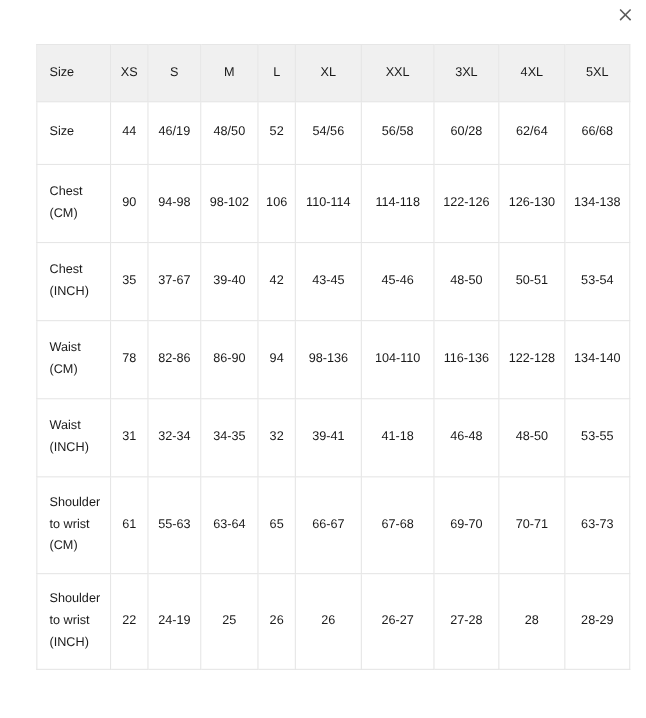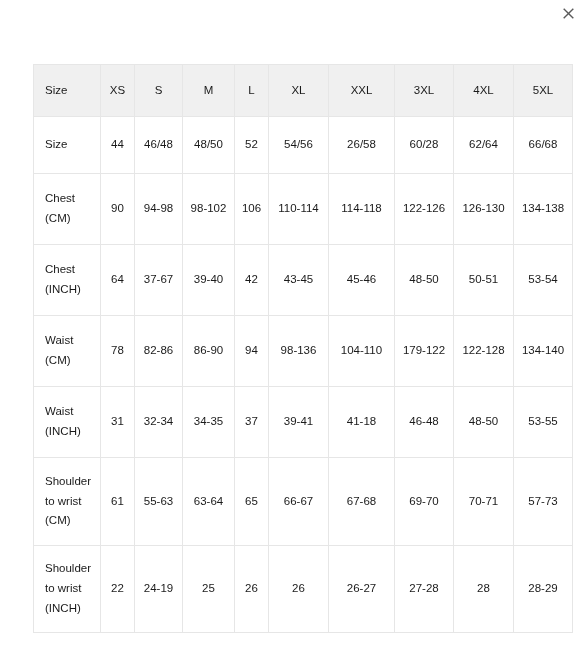--- a/index.html
+++ b/index.html
@@ -30,21 +30,21 @@
     background: transparent;
     border: none;
     padding: 0;
   }
   #close-button svg { display: block; }
 
   
   #size-chart-wrap {
     position: absolute;
     left: 33px;
-    top: 64px;
+    top: 40px;
     width: 539px;
   }
 
   table.size-chart {
     border-collapse: collapse;
     table-layout: fixed;
     width: 539px;
     border: 1px solid #e3e3e3;
   }
 
@@ -135,88 +135,88 @@
         <th>XXL</th>
         <th>3XL</th>
         <th>4XL</th>
         <th>5XL</th>
       </tr>
     </thead>
     <tbody id="chart-body">
         <tr class="r-short">
           <td class="rowlabel"><span>Size</span></td>
           <td>44</td>
-          <td>46/48</td>
+          <td>46/19</td>
           <td>48/50</td>
           <td>52</td>
           <td>54/56</td>
-          <td>26/58</td>
+          <td>56/58</td>
           <td>60/28</td>
           <td>62/64</td>
           <td>66/68</td>
         </tr>
         <tr class="r-mid">
           <td class="rowlabel"><span>Chest</span><br><span>(CM)</span></td>
           <td>90</td>
           <td>94-98</td>
           <td>98-102</td>
           <td>106</td>
           <td>110-114</td>
           <td>114-118</td>
           <td>122-126</td>
           <td>126-130</td>
           <td>134-138</td>
         </tr>
         <tr class="r-mid">
           <td class="rowlabel"><span>Chest</span><br><span>(INCH)</span></td>
-          <td>64</td>
+          <td>35</td>
           <td>37-67</td>
           <td>39-40</td>
           <td>42</td>
           <td>43-45</td>
           <td>45-46</td>
           <td>48-50</td>
           <td>50-51</td>
           <td>53-54</td>
         </tr>
         <tr class="r-mid">
           <td class="rowlabel"><span>Waist</span><br><span>(CM)</span></td>
           <td>78</td>
           <td>82-86</td>
           <td>86-90</td>
           <td>94</td>
           <td>98-136</td>
           <td>104-110</td>
-          <td>179-122</td>
+          <td>116-136</td>
           <td>122-128</td>
           <td>134-140</td>
         </tr>
         <tr class="r-mid">
           <td class="rowlabel"><span>Waist</span><br><span>(INCH)</span></td>
           <td>31</td>
           <td>32-34</td>
           <td>34-35</td>
-          <td>37</td>
+          <td>32</td>
           <td>39-41</td>
           <td>41-18</td>
           <td>46-48</td>
           <td>48-50</td>
           <td>53-55</td>
         </tr>
         <tr class="r-tall">
           <td class="rowlabel"><span>Shoulder</span><br><span>to wrist</span><br><span>(CM)</span></td>
           <td>61</td>
           <td>55-63</td>
           <td>63-64</td>
           <td>65</td>
           <td>66-67</td>
           <td>67-68</td>
           <td>69-70</td>
           <td>70-71</td>
-          <td>57-73</td>
+          <td>63-73</td>
         </tr>
         <tr class="r-xtall">
           <td class="rowlabel"><span>Shoulder</span><br><span>to wrist</span><br><span>(INCH)</span></td>
           <td>22</td>
           <td>24-19</td>
           <td>25</td>
           <td>26</td>
           <td>26</td>
           <td>26-27</td>
           <td>27-28</td>

